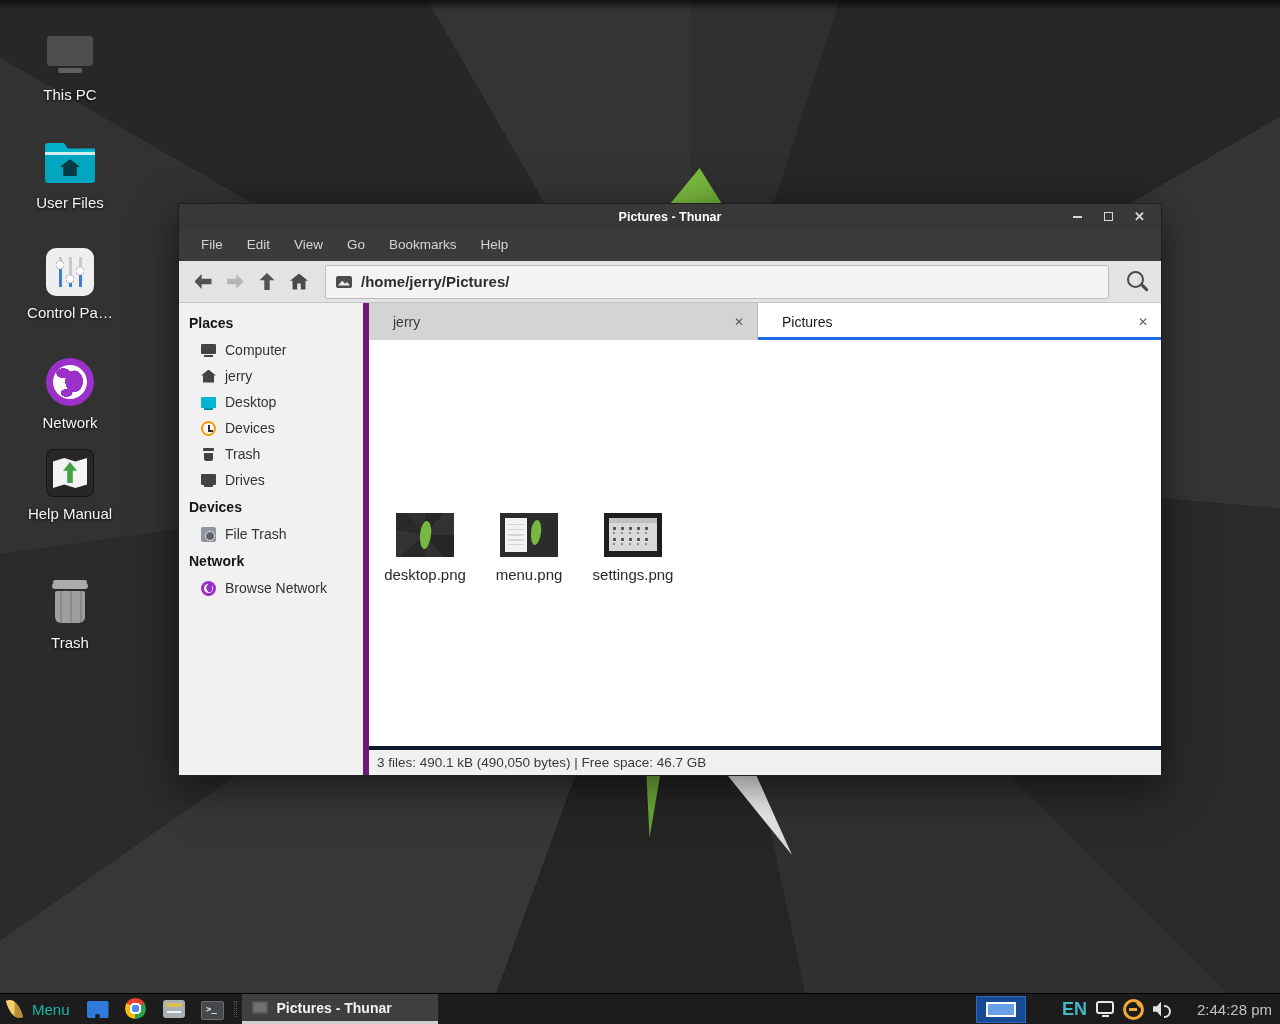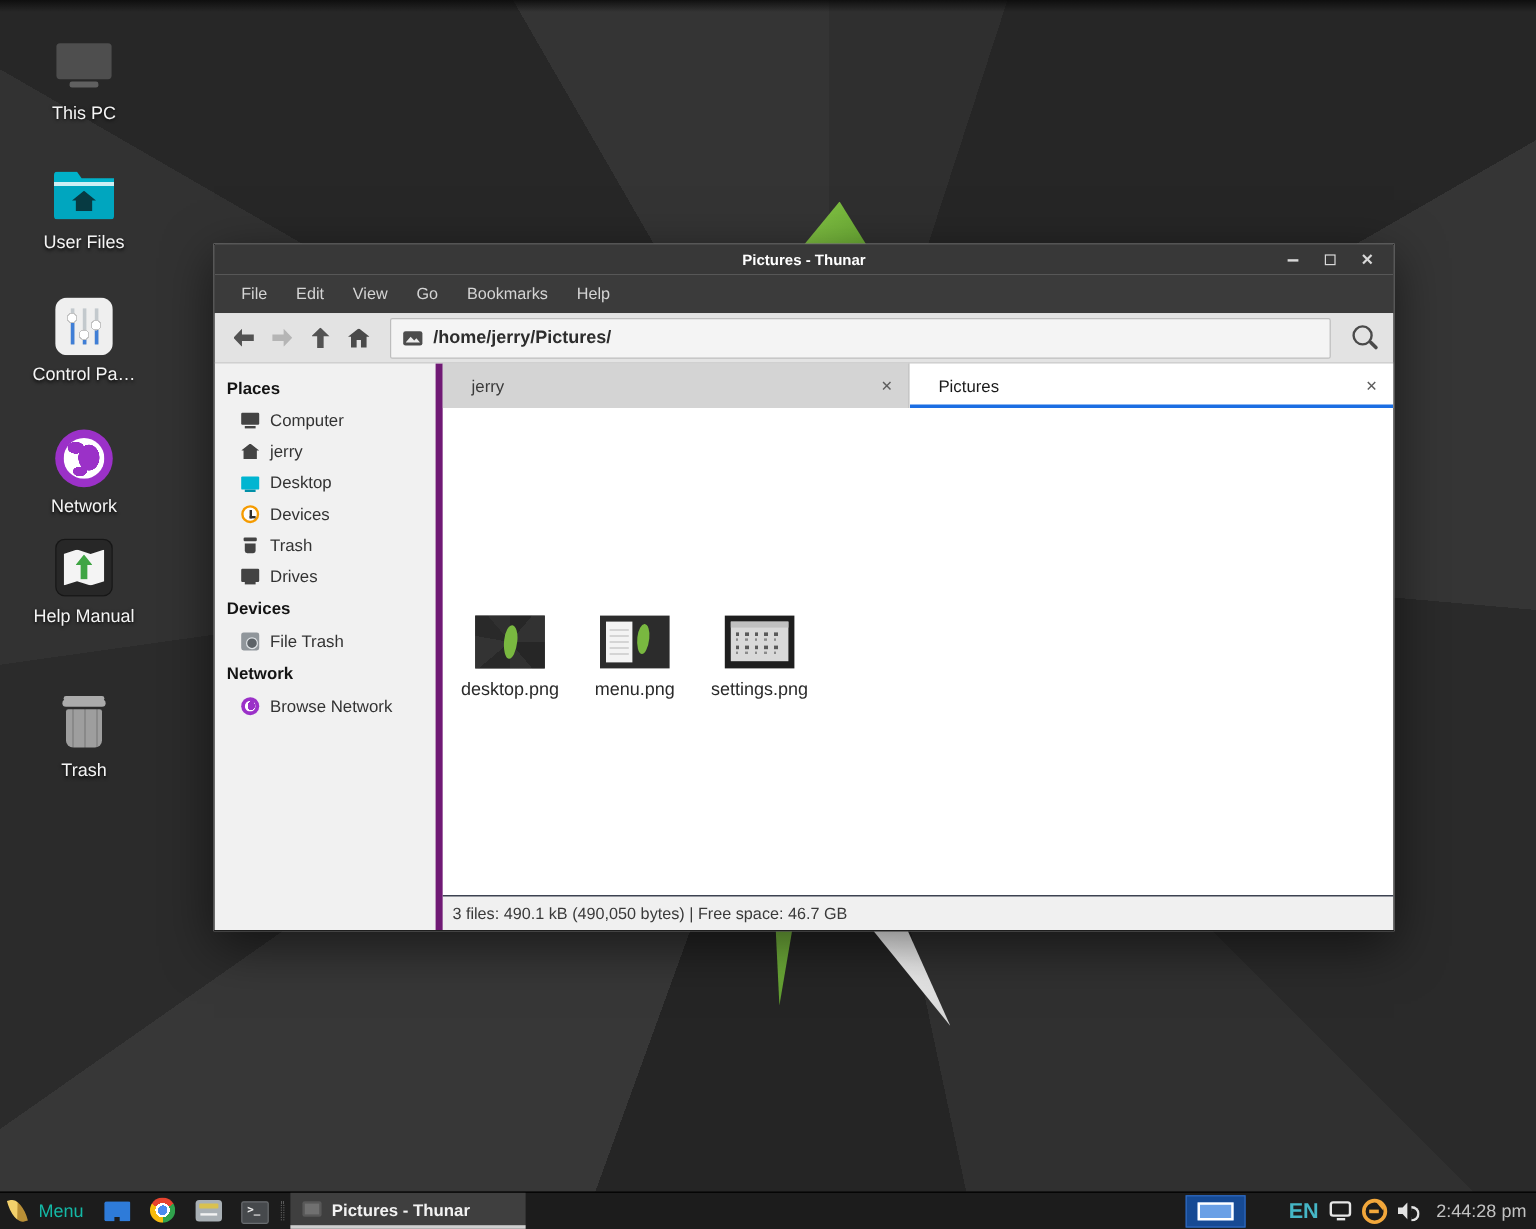--- a/index.html
+++ b/index.html
@@ -174,21 +174,21 @@
       linear-gradient(#c0c0c0,#c0c0c0),
       repeating-linear-gradient(90deg,#5a5a5a 0 3px, rgba(0,0,0,0) 3px 8px),
       repeating-linear-gradient(90deg,#8a8a8a 0 2px, rgba(0,0,0,0) 2px 8px),
       repeating-linear-gradient(90deg,#5a5a5a 0 3px, rgba(0,0,0,0) 3px 8px),
       repeating-linear-gradient(90deg,#8a8a8a 0 2px, rgba(0,0,0,0) 2px 8px);
     background-size:48px 5px, 40px 3px, 40px 2px, 40px 3px, 40px 2px;
     background-position:0 0, 4px 9px, 4px 14px, 4px 20px, 4px 25px;
     background-repeat:no-repeat; }
   .file-name { font-size:15px; color:#2a2a2a; }
 
-  .statusbar { height:29px; flex:none; background:#f0f0f0; border-top:1px solid #0f172a;
+  .statusbar { height:29px; flex:none; background:#f0f0f0; border-top:4px solid #0f172a;
     display:flex; align-items:center; padding-left:8px; }
   .status-text { font-size:13.5px; color:#3a3a3a; }
 
   
   .taskbar { position:absolute; left:0; bottom:0; width:1280px; height:31px; background:#1c1c1c;
     border-top:1px solid #000; display:flex; align-items:center; padding-left:8px; }
   .tb-feather { width:13px; height:20px; flex:none;
     background:linear-gradient(105deg,#f2d06b 48%,#b98f36 52%);
     border-radius:0 75% 0 75% / 0 100% 0 100%; transform:rotate(-14deg); margin-right:11px; }
   .tb-menu-label { color:#14b8a6; font-size:15px; margin-right:16px; }
@@ -224,21 +224,21 @@
   .tray-display::after { content:""; position:absolute; left:4px; bottom:-5px; width:7px; height:2px; background:#e6e6e6; }
   .tray-update { width:21px; height:21px; border-radius:50%; border:3px solid #f2a73b; position:relative;
     background:linear-gradient(#f2a73b,#f2a73b) center/8px 3px no-repeat; }
   .tray-update::after { content:""; position:absolute; right:-4px; top:-3px; width:0; height:0;
     border:4px solid rgba(0,0,0,0); border-left-color:#f2a73b; transform:rotate(-40deg); }
   .tray-volume { width:20px; height:15px; position:relative; }
   .tray-volume::before { content:""; position:absolute; left:0; top:0; width:13px; height:15px; background:#e2e2e2;
     clip-path:polygon(0 32%,30% 32%,62% 2%,62% 98%,30% 68%,0 68%); }
   .tray-volume::after { content:""; position:absolute; right:2px; top:3px; width:5px; height:9px;
     border:2px solid #e2e2e2; border-left:none; border-radius:0 8px 8px 0; }
-  .tray-clock { color:#c2c2c2; font-size:15px; margin-left:3px; white-space:nowrap; }
+  .tray-clock { color:#c2c2c2; font-size:15px; margin-left:15px; white-space:nowrap; }
 </style>
 </head>
 <body>
 
 <div class="desktop">
   <div class="wp-tri"></div>
   <div class="wp-sliver"></div>
   <div class="wp-quill"></div>
 
   <div class="desktop-icons">

